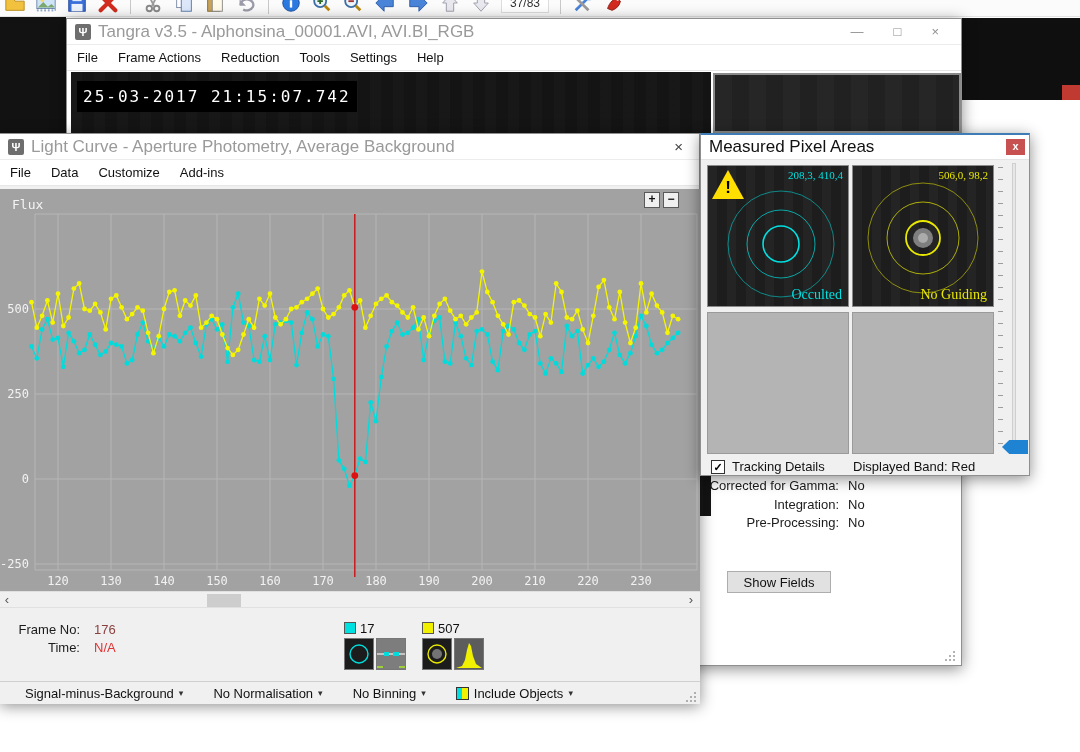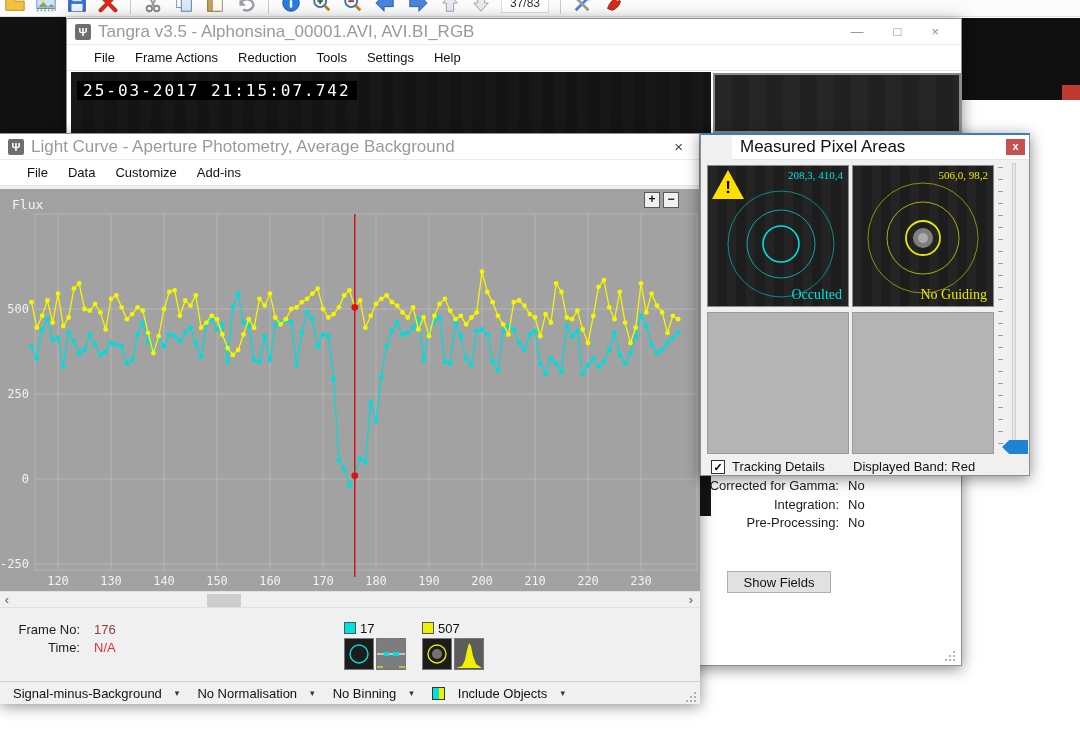--- a/index.html
+++ b/index.html
@@ -16,33 +16,33 @@
   #bg-dark-left  { left:0; top:17px; width:66px; height:116px; background:#121212; }
   #bg-dark-right { left:962px; top:18px; width:118px; height:82px; background:#0f0f0f; }
   #bg-red-patch  { left:1062px; top:85px; width:18px; height:15px; background:#c03a32; }
 
   
   .window { position:absolute; background:#f0f0f0; border:1px solid #8f8f8f; box-shadow:0 3px 14px rgba(0,0,0,.45); }
   .titlebar { height:26px; background:#ffffff; display:flex; align-items:center; padding:0 8px; border-bottom:1px solid #ececec; }
   .title-icon { width:16px; height:16px; background:#6e6e6e; color:#fff; font-size:11px; font-weight:bold;
     display:flex; align-items:center; justify-content:center; margin-right:7px; border-radius:2px; flex:0 0 auto;}
   .title-text { font-size:17px; color:#9a9a9a; white-space:nowrap; overflow:hidden; }
-  .menubar { background:#fff; display:flex; align-items:center; height:26px; border-bottom:1px solid #e6e6e6;padding-left:17px; }
+  .menubar { background:#fff; display:flex; align-items:center; height:26px; border-bottom:1px solid #e6e6e6; }
   .menu-item { padding:4px 10px; font-size:13px; color:#111; cursor:default; }
   .win-controls { margin-left:auto; display:flex; align-items:center; gap:30px; padding-right:14px; color:#8f8f8f; font-size:13px;}
   .grip { width:12px; height:12px; }
   .grip i { display:block; width:2px; height:2px; background:#9a9a9a; border-radius:50%;
     box-shadow: 4px 0 #9a9a9a, 8px 0 #9a9a9a, 8px -4px #9a9a9a, 8px -8px #9a9a9a, 4px -4px #9a9a9a; margin-top:10px; }
 
   
   #tangra-win { left:66px; top:18px; width:896px; height:648px; background:#fff; }
   #video-main { left:4px; top:53px; width:640px; height:444px; background:#141414;
     background-image: repeating-linear-gradient(90deg, rgba(255,255,255,.015) 0 11px, transparent 11px 23px); }
   #osd-timestamp { left:6px; top:9px; background:#000; color:#fff; font-family:"DejaVu Sans Mono", monospace;
-    font-size:16px; letter-spacing:2px; padding:0 6px; white-space:nowrap; }
+    font-size:16px; letter-spacing:2px; padding:6px 6px; white-space:nowrap; }
   #video-thumb { left:646px; top:54px; width:248px; height:60px; background:#242424; border:2px solid #8a8a8a;
     background-image: repeating-linear-gradient(90deg, #262626 0 17px, #212121 17px 34px),
                       repeating-linear-gradient(0deg, rgba(255,255,255,.02) 0 9px, transparent 9px 18px); }
   #tangra-info { left:632px; top:458px; width:280px; }
   #tangra-info .row { display:flex; line-height:18.6px; }
   #tangra-info .lbl { width:140px; text-align:right; color:#1b1b1b; }
   #tangra-info .val { margin-left:9px; color:#1b1b1b; }
   #show-fields-btn { left:660px; top:552px; width:104px; height:22px; background:#e1e1e1; border:1px solid #adadad;
     font-size:13px; color:#111; display:flex; align-items:center; justify-content:center; }
   #tangra-grip { left:878px; top:630px; }
@@ -70,28 +70,28 @@
   #legend-17 { left:344px; } #legend-507 { left:422px; }
   .legend-head { display:flex; align-items:center; gap:4px; height:14px; }
   .legend-swatch { width:12px; height:12px; border:1px solid #555; }
   .legend-id { font-size:13px; color:#111; }
   .legend-thumbs { display:flex; gap:2px; margin-top:3px; }
   .psf-thumb { width:30px; height:32px; border:1px solid #777; }
   .legend-sn { margin-top:9px; font-size:13px; white-space:nowrap; }
   .legend-sn .v { margin-left:5px; }
   #lc-toolbar { left:0; top:547px; width:700px; height:23px; background:#f0f0f0; border-top:1px solid #cfcfcf;
     display:flex; align-items:center; padding-left:6px; gap:4px; }
-  .lc-tb-item { display:flex; align-items:center; gap:13px; padding:2px 7px; font-size:13px; color:#111; }
+  .lc-tb-item { display:flex; align-items:center; gap:5px; padding:2px 7px; font-size:13px; color:#111;margin-left:12px; }
   .dd-arrow { font-size:9px; color:#333; }
   #include-icon { width:13px; height:13px; border:1px solid #333; background:linear-gradient(90deg,#00e0e0 0 50%,#f0f000 50% 100%); }
   #lc-grip { left:686px; top:556px; }
 
   
   #mpa-win { left:700px; top:133px; width:330px; height:343px; border-top:2px solid #3f7cb6; }
-  #mpa-title { height:25px; background:#fff; display:flex; align-items:center; padding:0 8px; border-bottom:1px solid #e4e4e4;margin-left:31px; }
+  #mpa-title { height:25px; background:#fff; display:flex; align-items:center; padding:0 8px; border-bottom:1px solid #e4e4e4; }
   #mpa-title .title-text { color:#111; }
   #mpa-close { position:absolute; right:4px; top:4px; width:19px; height:16px; background:#c75050; color:#fff;
     font-size:11px; font-weight:bold; text-align:center; line-height:15px; }
   .area-box { position:absolute; top:30px; width:142px; height:142px; background:#1d1d1d; border:1px solid #8a8a8a; overflow:hidden;
     background-image: repeating-linear-gradient(90deg, rgba(255,255,255,.03) 0 9px, transparent 9px 19px); }
   #area-0 { left:6px; } #area-1 { left:151px; }
   .area-coords { position:absolute; top:3px; right:5px; font-family:"Liberation Serif", serif; font-size:11px; }
   .area-label  { position:absolute; bottom:3px; right:6px; font-family:"Liberation Serif", serif; font-size:14px; }
   .gray-box { position:absolute; top:177px; width:142px; height:142px; background:#b4b4b4; border:1px solid #9a9a9a; }
   #gray-0 { left:6px; } #gray-1 { left:151px; }

